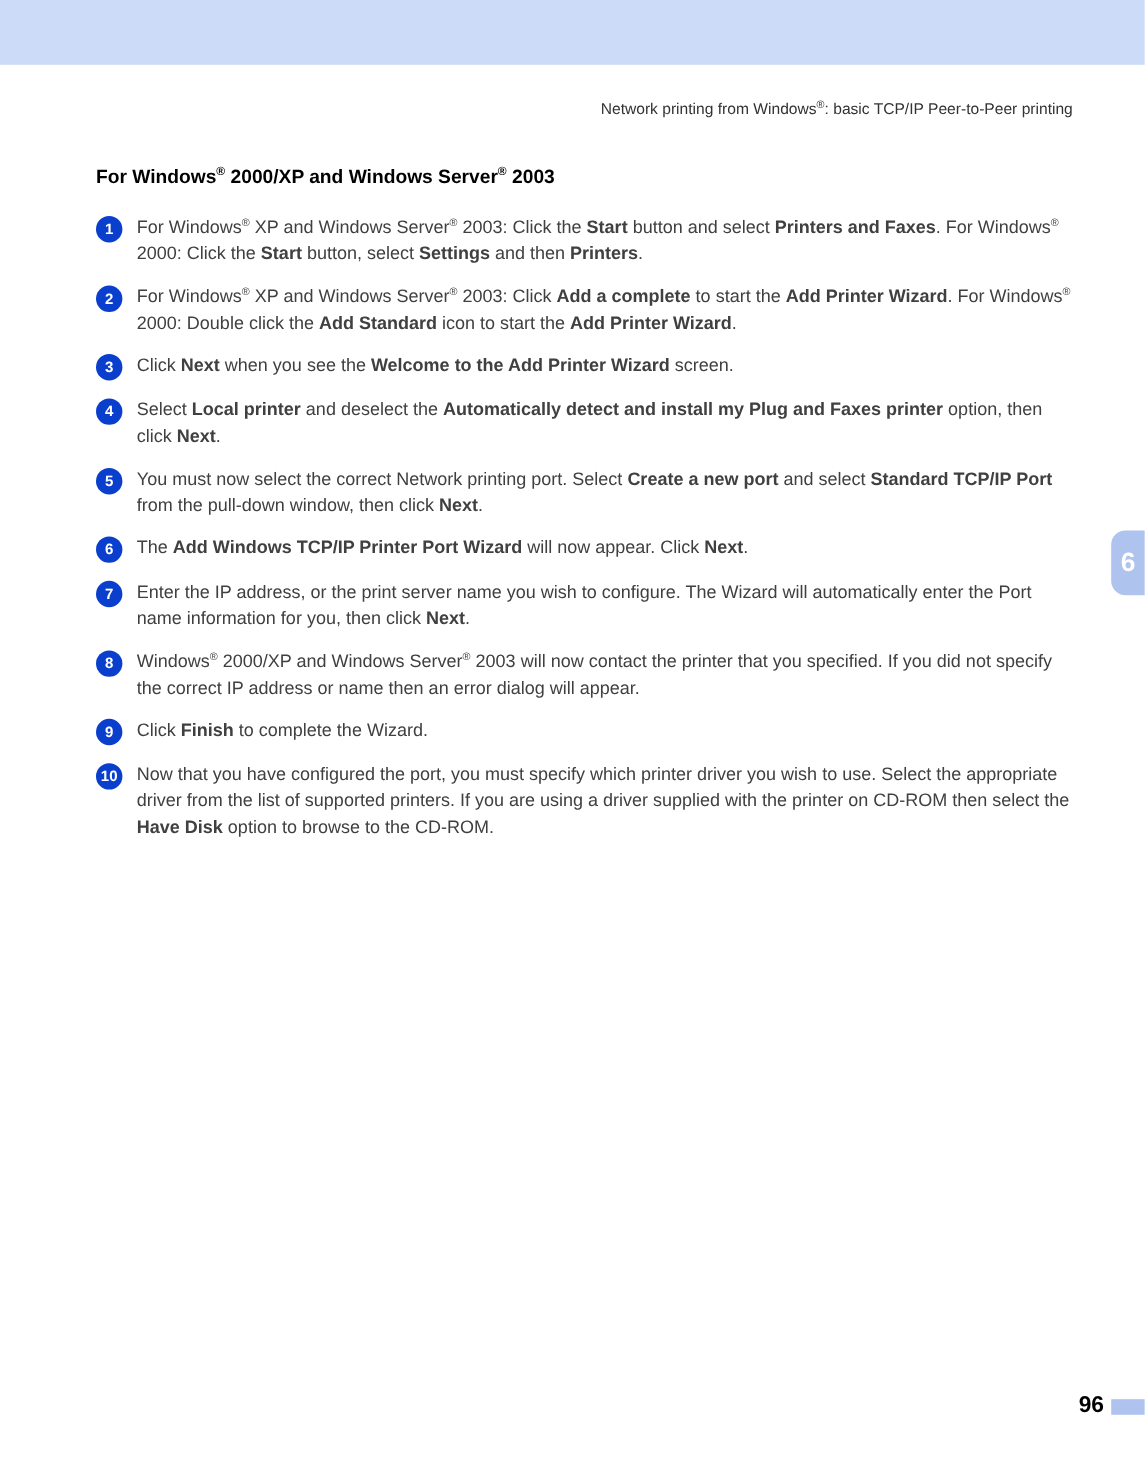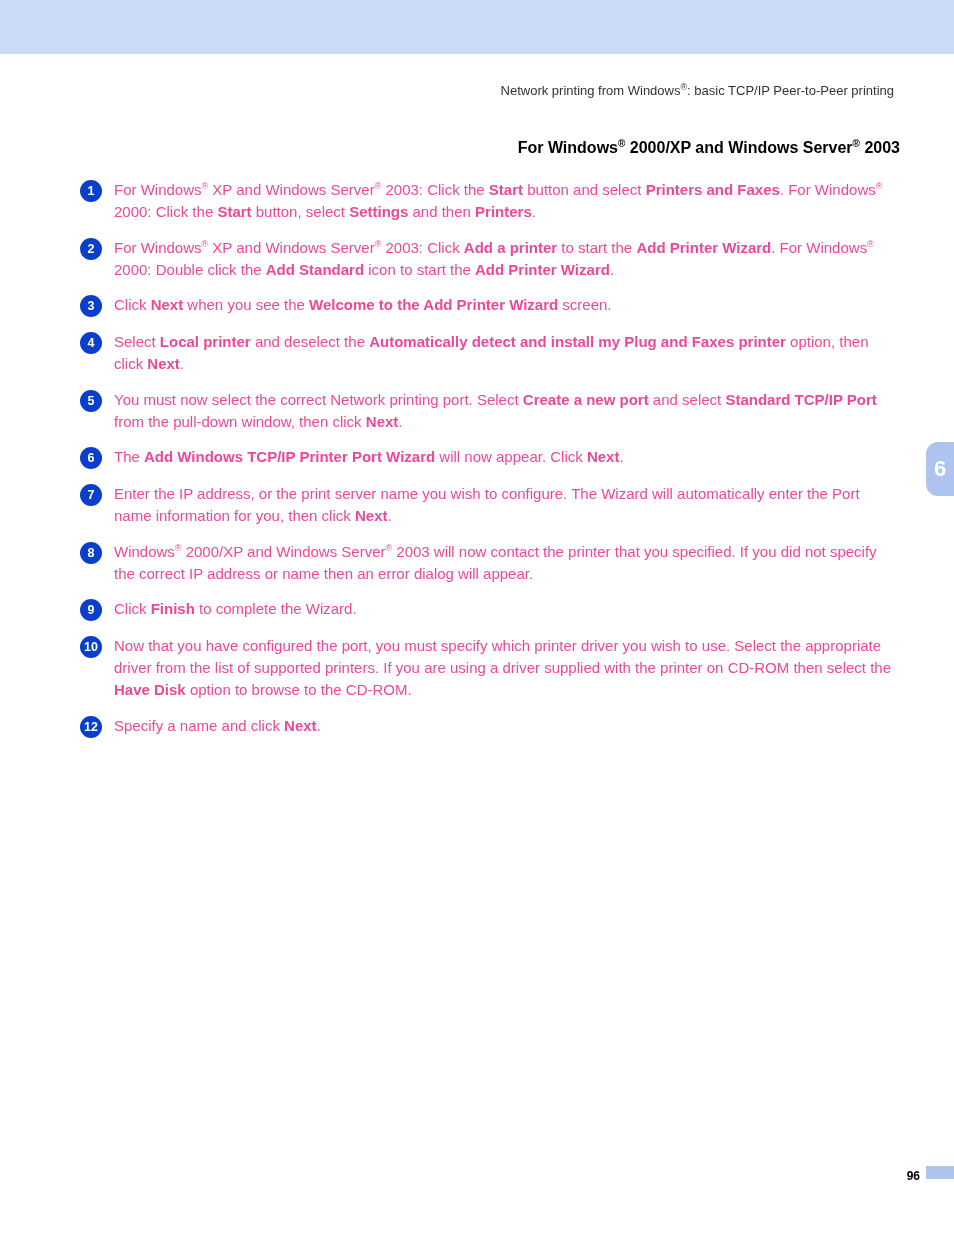--- a/index.html
+++ b/index.html
@@ -1,30 +1,30 @@
 <!DOCTYPE html>
 <html><head>
 <meta charset="utf-8">
 <style>
   * { box-sizing: border-box; margin: 0; padding: 0; }
   html, body { width: 954px; height: 1235px; background: #ffffff; font-family: Arial, Helvetica, sans-serif; color: #000; position: relative; }
   .top-band { position: absolute; left: 0; top: 0; width: 954px; height: 54px; background: #ccdcf8; }
   .header-text { position: absolute; top: 82px; right: 60px; font-size: 13px; color: #333; }
   .header-text sup { font-size: 9px; vertical-align: super; }
   .content { position: absolute; left: 80px; top: 138px; width: 820px; }
-  .heading { font-size: 16px; font-weight: bold; margin-bottom: 22px; text-align: right; }
+  .heading { font-size: 16px; font-weight: bold; margin-bottom: 22px; }
   .heading sup { font-size: 10px; vertical-align: super; }
   .steps { }
   .step { display: flex; align-items: flex-start; margin-bottom: 14px; }
   .bullet { flex: 0 0 22px; width: 22px; height: 22px; border-radius: 50%; background: #0a3fce; color: #fff; font-size: 12.5px; font-weight: bold; display: flex; align-items: center; justify-content: center; margin-right: 12px; margin-top: 1px; }
-  .step-text { flex: 1; font-size: 15px; line-height: 1.45; color: #ec4899; }
+  .step-text { flex: 1; font-size: 15px; line-height: 1.45; color: #404040; }
   .step-text sup { font-size: 9px; vertical-align: super; }
   .chapter-tab { position: absolute; right: 0; top: 442px; width: 28px; height: 54px; background: #aec4ee; border-radius: 12px 0 0 12px; display: flex; align-items: center; justify-content: center; color: #fff; font-size: 22px; font-weight: bold; }
   .page-num-bar { position: absolute; right: 0; bottom: 56px; width: 28px; height: 13px; background: #aec4ee; }
-  .page-num { position: absolute; right: 34px; bottom: 52px; font-size: 12px; font-weight: bold; color: #000; }
+  .page-num { position: absolute; right: 34px; bottom: 52px; font-size: 19px; font-weight: bold; color: #000; }
   b { font-weight: bold; }
 </style>
 </head>
 <body>
 
 <div class="top-band"></div>
 
 <div class="header-text">
   <span>Network printing from Windows</span><sup>®</sup><span>: basic TCP/IP Peer-to-Peer printing</span>
 </div>
@@ -33,21 +33,21 @@
   <div class="heading">
     <span>For Windows</span><sup>®</sup><span> 2000/XP and Windows Server</span><sup>®</sup><span> 2003</span>
   </div>
   <div class="steps" id="steps-container">
       <div class="step">
         <div class="bullet">1</div>
         <div class="step-text">For Windows<sup>®</sup> XP and Windows Server<sup>®</sup> 2003: Click the <b>Start</b> button and select <b>Printers and Faxes</b>. For Windows<sup>®</sup> 2000: Click the <b>Start</b> button, select <b>Settings</b> and then <b>Printers</b>.</div>
       </div>
       <div class="step">
         <div class="bullet">2</div>
-        <div class="step-text">For Windows<sup>®</sup> XP and Windows Server<sup>®</sup> 2003: Click <b>Add a printer</b> to start the <b>Add Printer Wizard</b>. For Windows<sup>®</sup> 2000: Double click the <b>Add Standard</b> icon to start the <b>Add Printer Wizard</b>.</div>
+        <div class="step-text">For Windows<sup>®</sup> XP and Windows Server<sup>®</sup> 2003: Click <b>Add a complete</b> to start the <b>Add Printer Wizard</b>. For Windows<sup>®</sup> 2000: Double click the <b>Add Standard</b> icon to start the <b>Add Printer Wizard</b>.</div>
       </div>
       <div class="step">
         <div class="bullet">3</div>
         <div class="step-text">Click <b>Next</b> when you see the <b>Welcome to the Add Printer Wizard</b> screen.</div>
       </div>
       <div class="step">
         <div class="bullet">4</div>
         <div class="step-text">Select <b>Local printer</b> and deselect the <b>Automatically detect and install my Plug and Faxes printer</b> option, then click <b>Next</b>.</div>
       </div>
       <div class="step">
@@ -67,22 +67,18 @@
         <div class="step-text">Windows<sup>®</sup> 2000/XP and Windows Server<sup>®</sup> 2003 will now contact the printer that you specified. If you did not specify the correct IP address or name then an error dialog will appear.</div>
       </div>
       <div class="step">
         <div class="bullet">9</div>
         <div class="step-text">Click <b>Finish</b> to complete the Wizard.</div>
       </div>
       <div class="step">
         <div class="bullet">10</div>
         <div class="step-text">Now that you have configured the port, you must specify which printer driver you wish to use. Select the appropriate driver from the list of supported printers. If you are using a driver supplied with the printer on CD-ROM then select the <b>Have Disk</b> option to browse to the CD-ROM.</div>
       </div>
-      <div class="step">
-        <div class="bullet">12</div>
-        <div class="step-text">Specify a name and click <b>Next</b>.</div>
-      </div>
     </div>
 </div>
 
 <div class="chapter-tab">6</div>
 <div class="page-num-bar"></div>
 <div class="page-num">96</div>
 
 </body></html>

